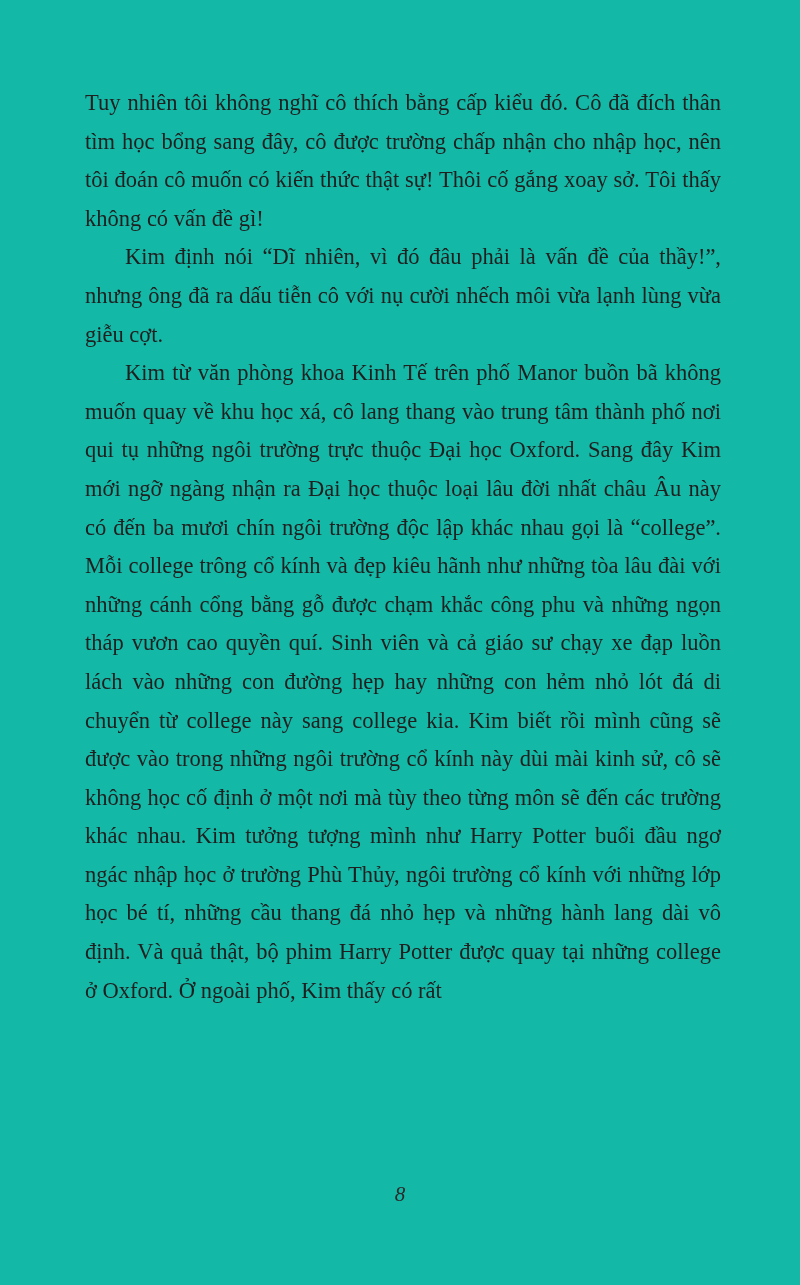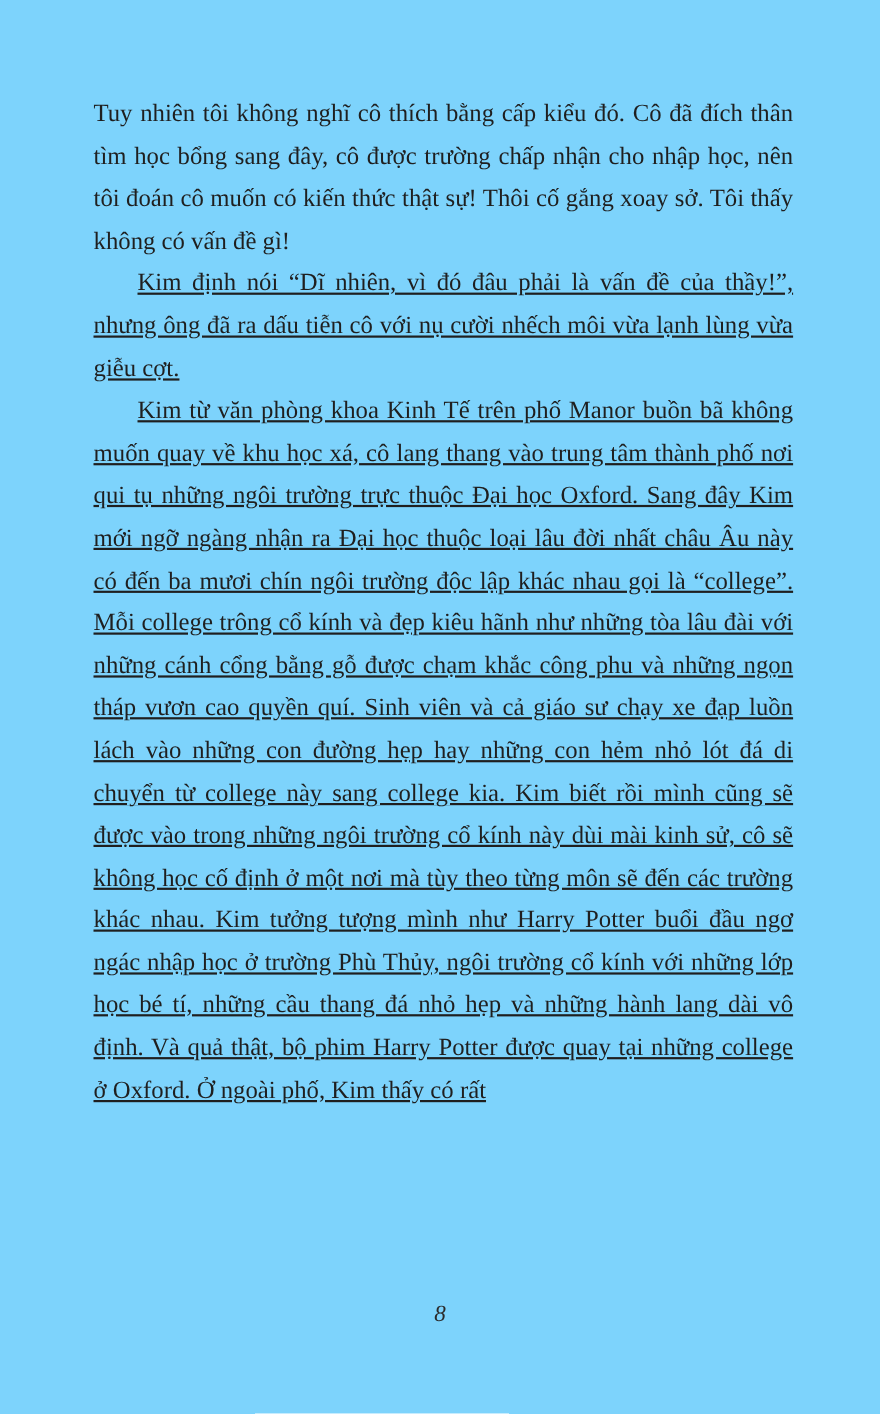--- a/index.html
+++ b/index.html
@@ -4,21 +4,21 @@
 <style>
   html, body {
     margin: 0;
     padding: 0;
     background: #ffffff;
   }
   .page {
     position: relative;
     width: 800px;
     height: 1285px;
-    background: #7dd3fc;
+    background: #14b8a6;
     font-family: "Liberation Serif", "DejaVu Serif", serif;
     color: #1f1f1f;
     overflow: hidden;
   }
   .text-block {
     position: absolute;
     left: 85px;
     top: 84px;
     width: 636px;
     font-size: 22.5px;
@@ -26,21 +26,20 @@
     text-align: justify;
     text-justify: inter-word;
   }
   .para {
     margin: 0;
     padding: 0;
     text-indent: 0;
   }
   .para.indent {
     text-indent: 40px;
-    text-decoration: underline;
   }
   .page-number {
     position: absolute;
     left: 0;
     width: 800px;
     top: 1182px;
     text-align: center;
     font-style: italic;
     font-size: 21px;
     color: #2a2a2a;

